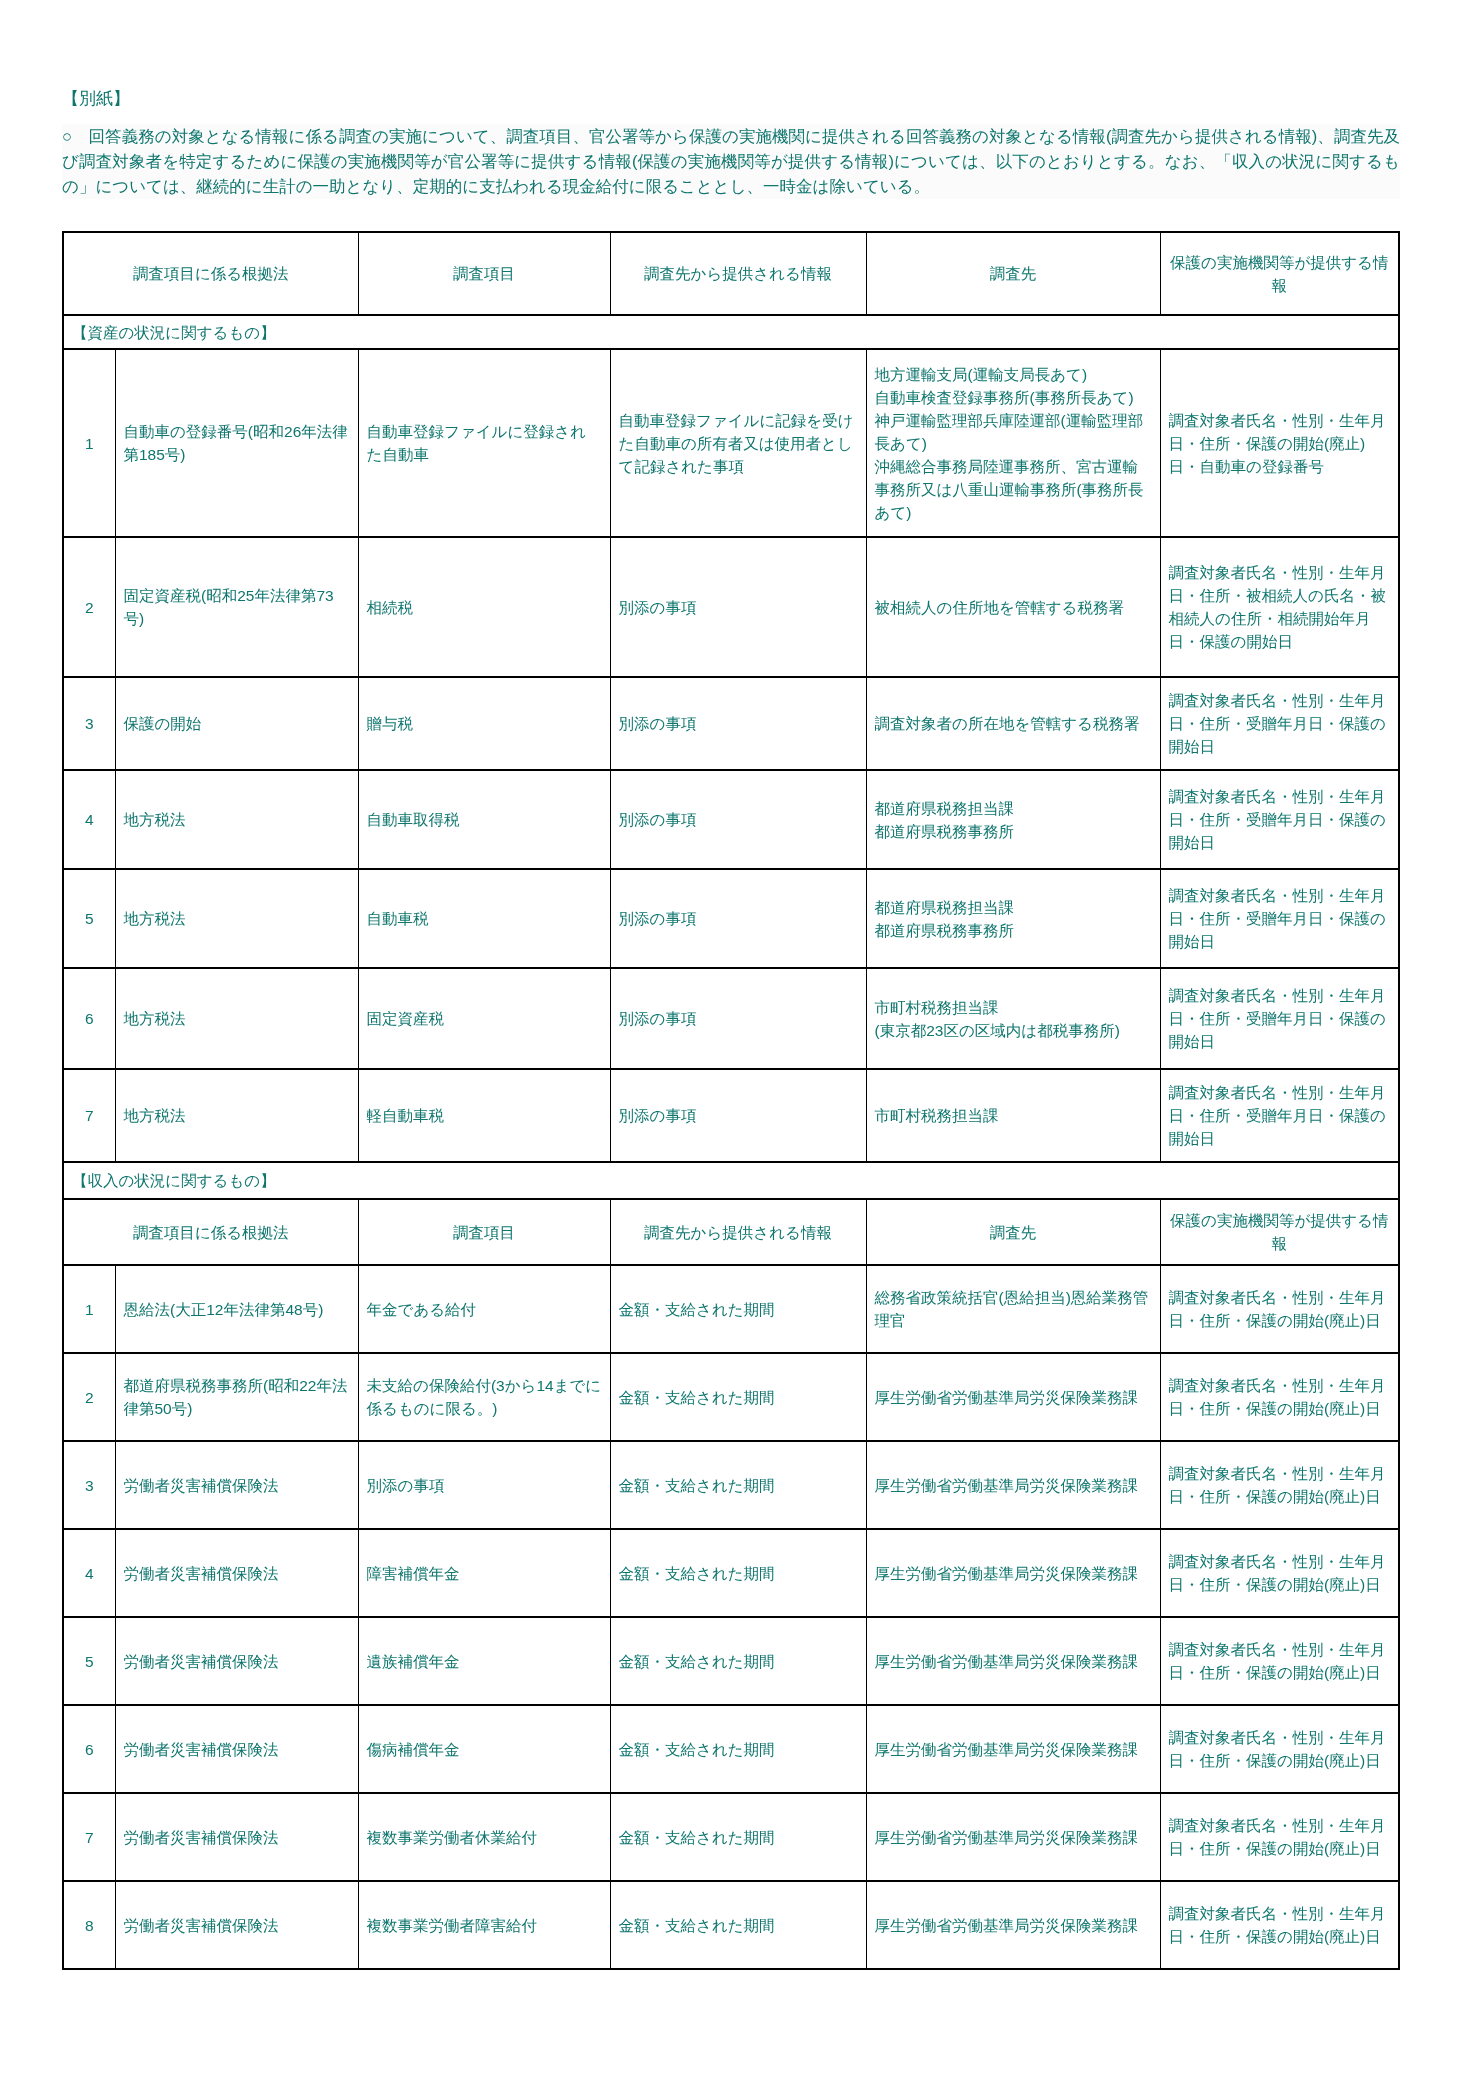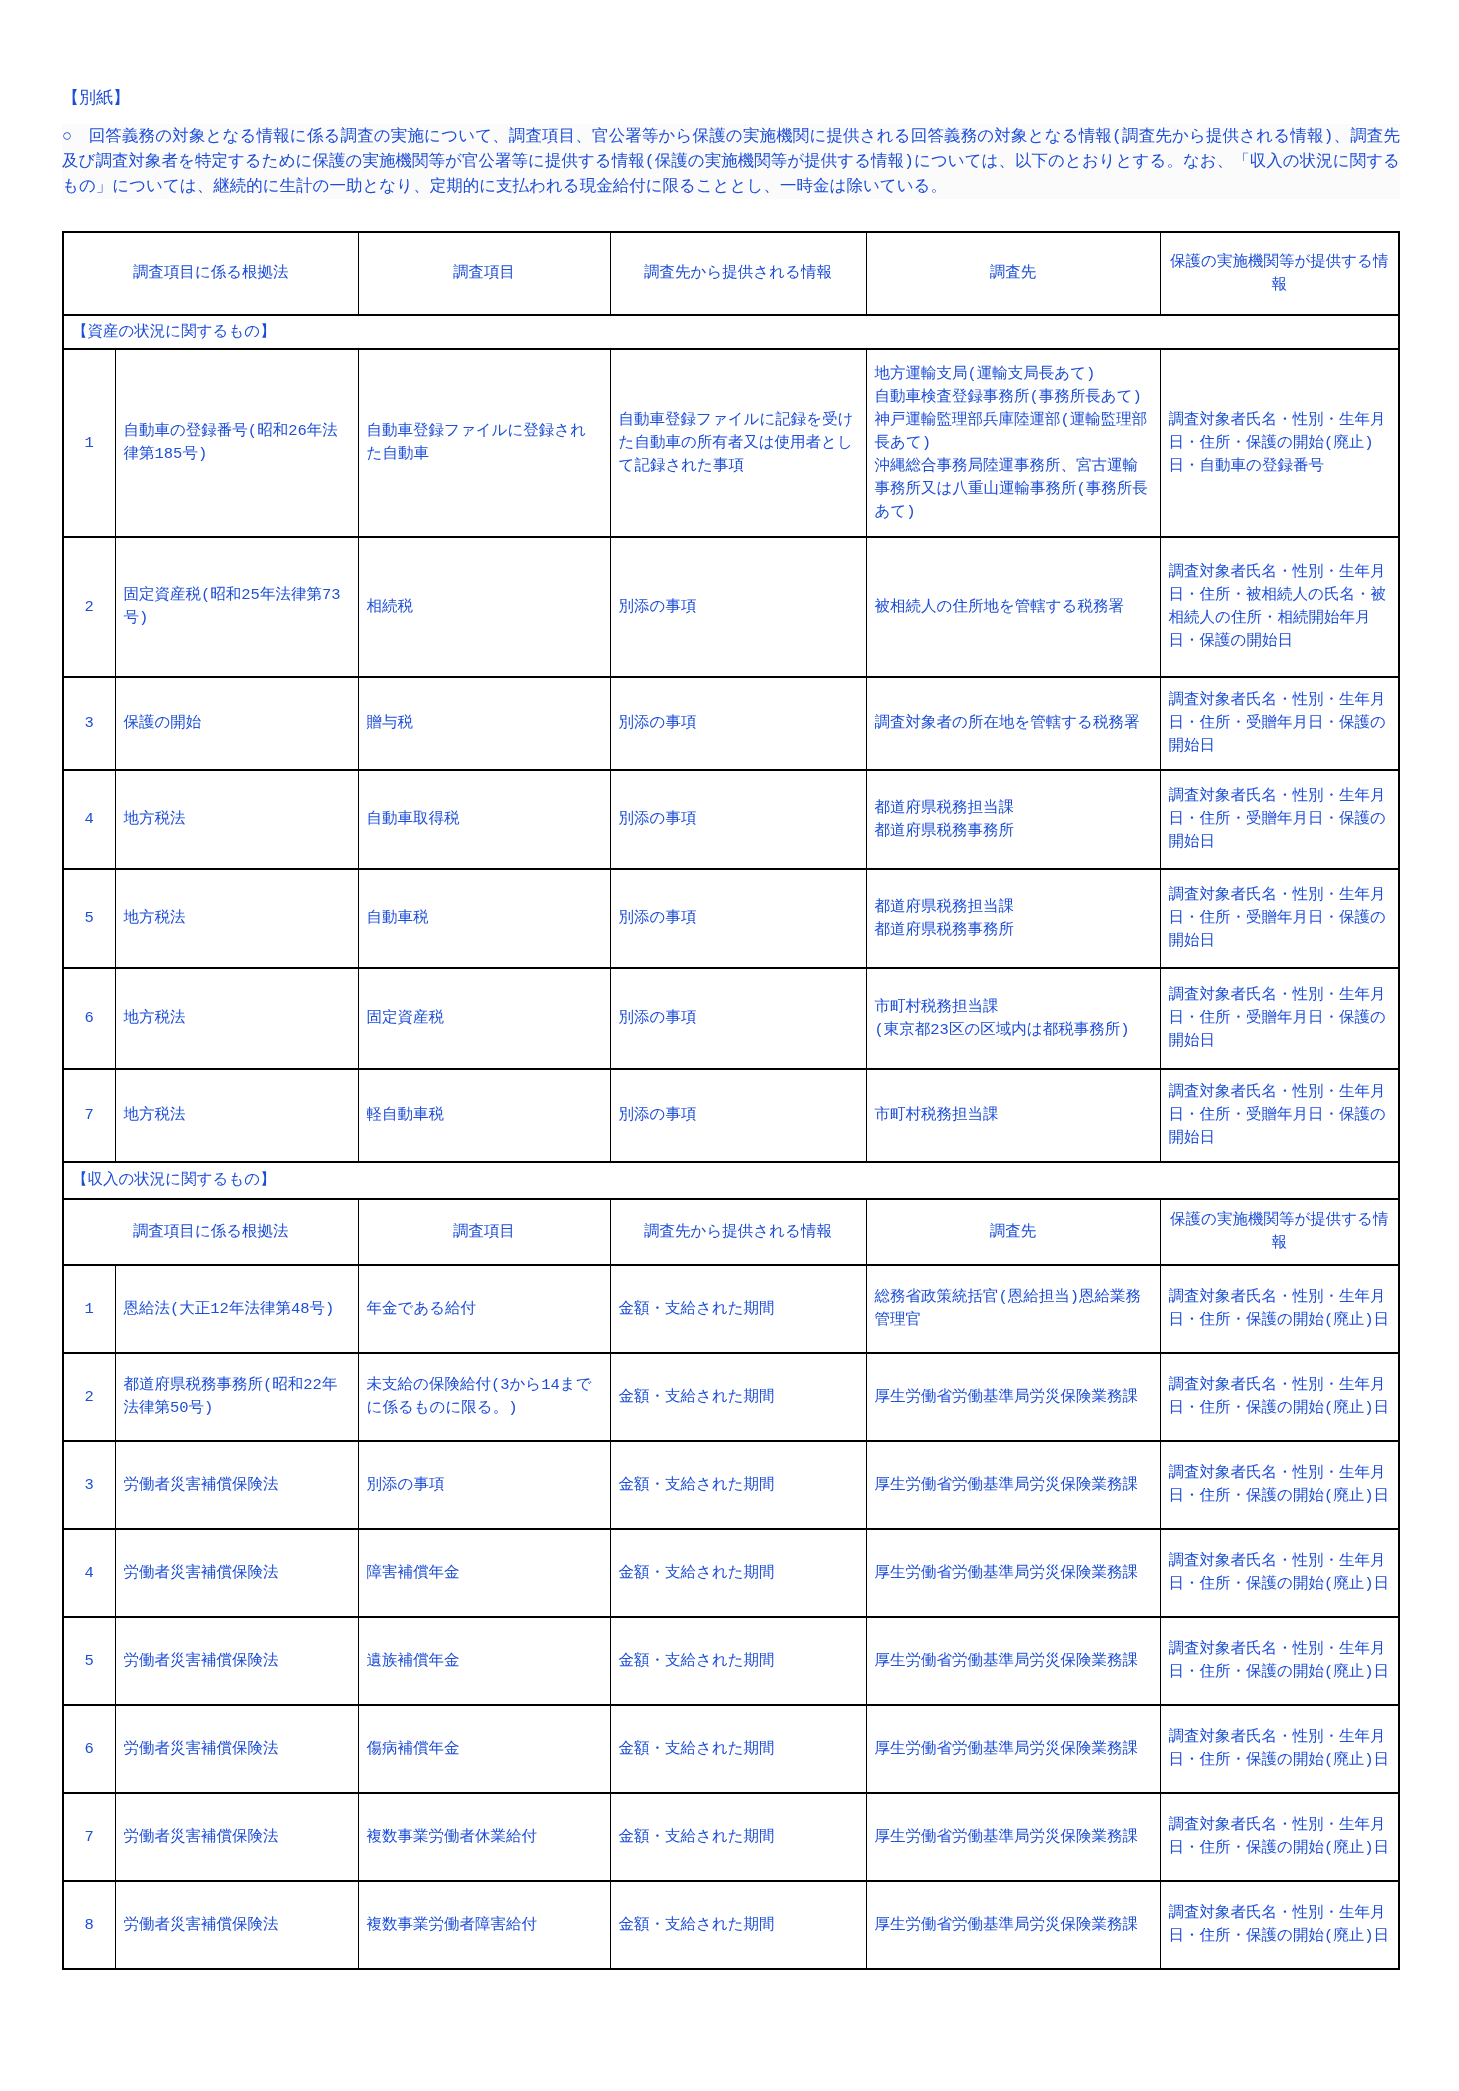--- a/index.html
+++ b/index.html
@@ -1,22 +1,22 @@
 <!DOCTYPE html>
 <html lang="ja"><head>
 <meta charset="utf-8">
 <style>
   html,body{margin:0;padding:0;background:#ffffff;}
   .page{
     position:relative;
     width:1459px;
     height:2091px;
     background:#ffffff;
-    color:#1d4ed8;
-    font-family:Liberation Mono, monospace;
+    color:#0f766e;
+    font-family:Liberation Sans, sans-serif;
     overflow:hidden;
   }
   .content{
     position:absolute;
     left:62px;
     top:88px;
     width:1338px;
   }
   .doc-tag{
     font-size:17px;

